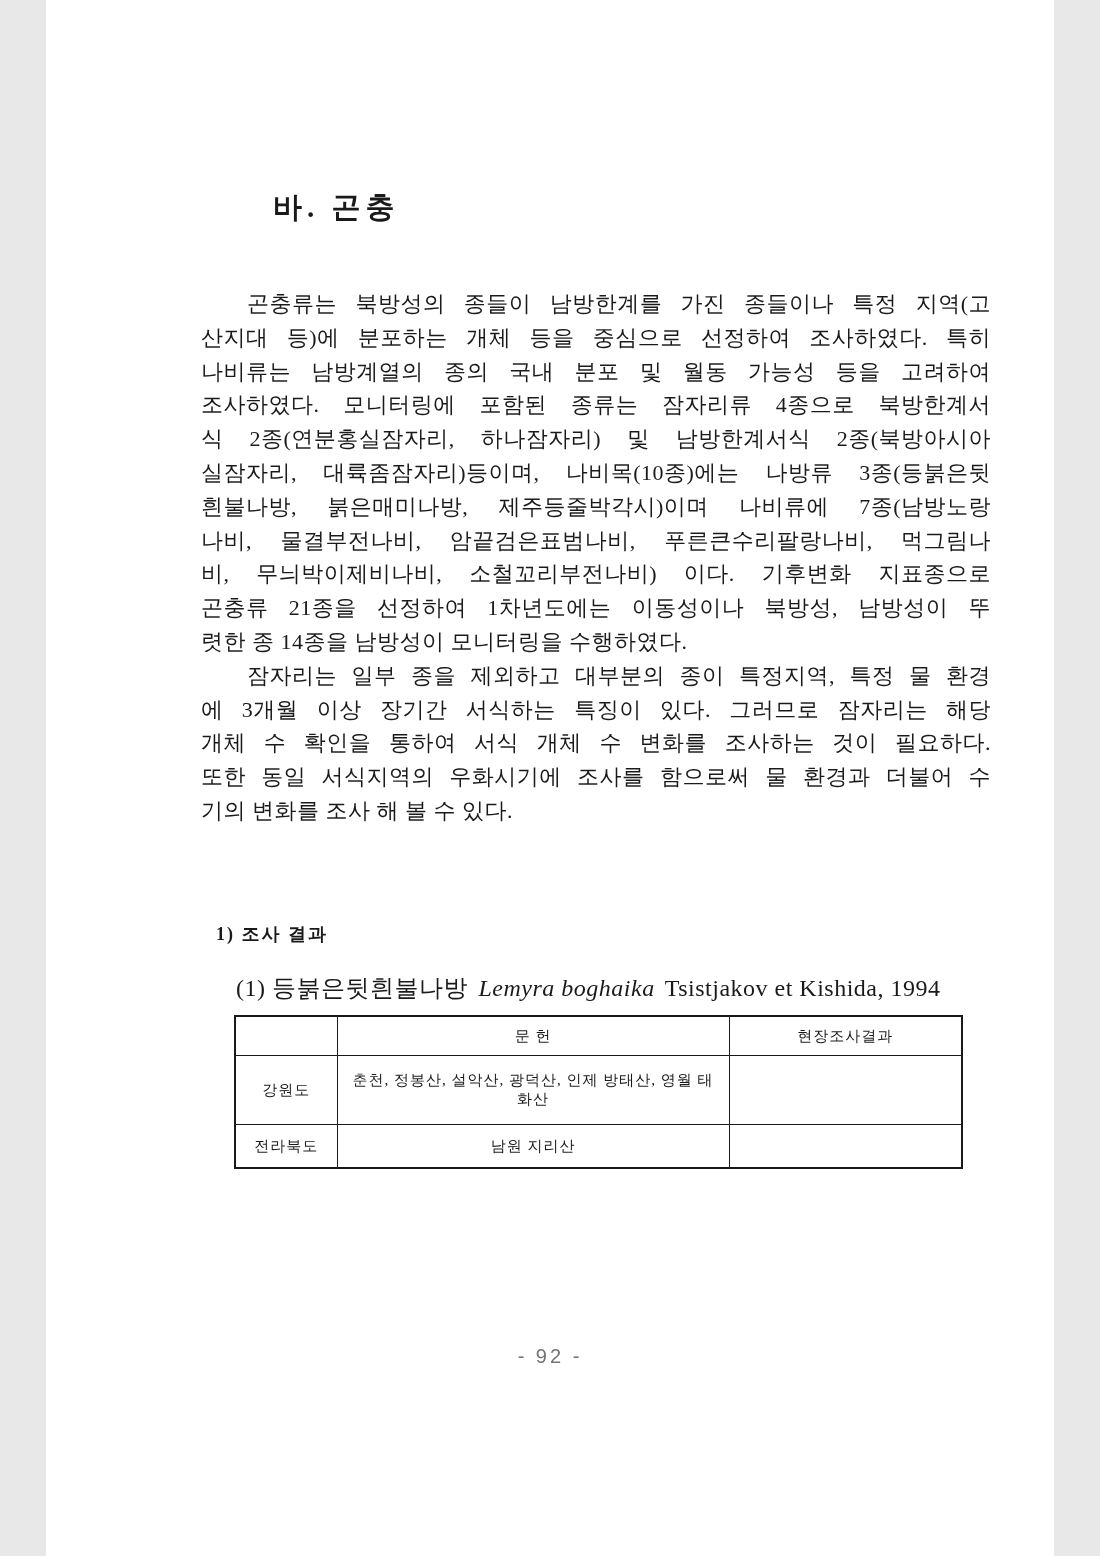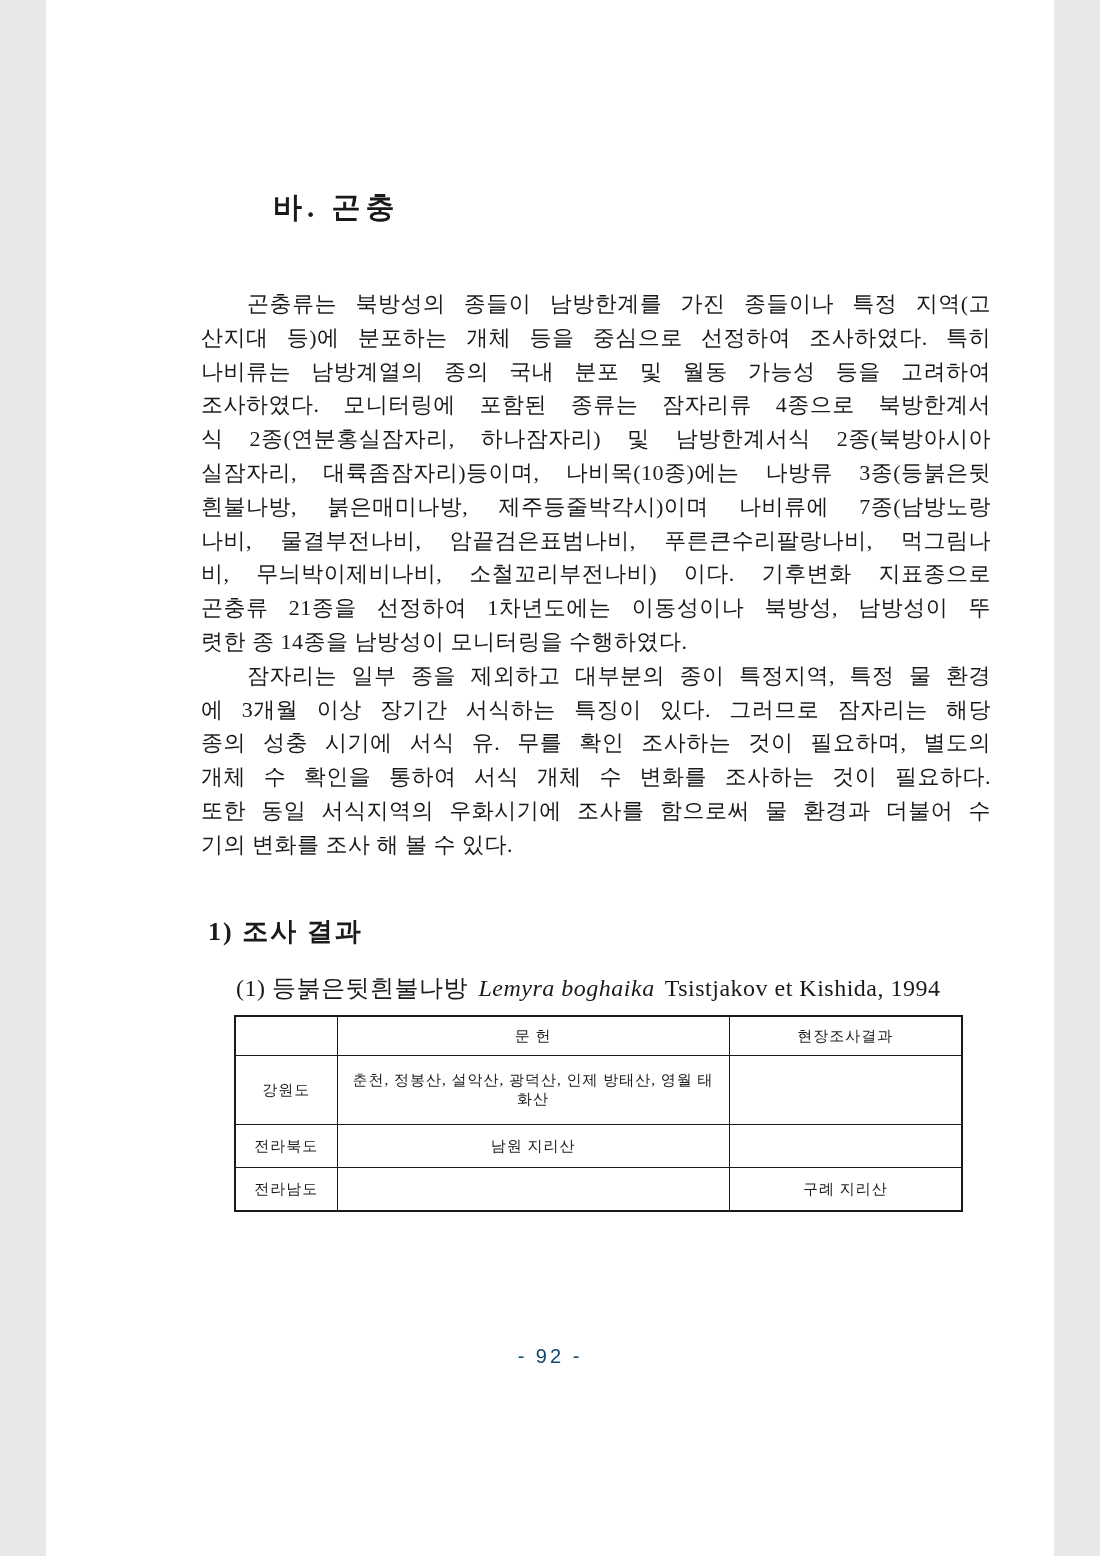--- a/index.html
+++ b/index.html
@@ -47,22 +47,22 @@
     text-align: left;
     text-align-last: left;
   }
   .ln.ind {
     text-indent: 46px;
   }
   .results-heading {
     position: absolute;
     left: 162px;
     top: 914px;
-    margin: 0;
-    font-size: 26px;
+    margin: 8px;
+    font-size: 18px;
     font-weight: bold;
     letter-spacing: 2px;
     white-space: nowrap;
   }
   .species-entry {
     position: absolute;
     left: 190px;
     top: 972px;
     font-size: 24px;
     letter-spacing: 0.5px;
@@ -95,21 +95,21 @@
   .survey-table { border: 2px solid #1a1a1a; }
   .page-number {
     position: absolute;
     left: 0;
     top: 1345px;
     width: 100%;
     text-align: center;
     font-family: "Liberation Sans", "DejaVu Sans", sans-serif;
     font-size: 20px;
     letter-spacing: 3px;
-    color: #0c4a6e;
+    color: #737373;
   }
 </style>
 </head>
 <body>
 
 <div class="page">
 
   <h1 class="chapter-heading">바. 곤충</h1>
 
   <div class="body-block">
@@ -120,21 +120,20 @@
     <div class="ln">식 2종(연분홍실잠자리, 하나잠자리) 및 남방한계서식 2종(북방아시아</div>
     <div class="ln">실잠자리, 대륙좀잠자리)등이며, 나비목(10종)에는 나방류 3종(등붉은뒷</div>
     <div class="ln">흰불나방, 붉은매미나방, 제주등줄박각시)이며 나비류에 7종(남방노랑</div>
     <div class="ln">나비, 물결부전나비, 암끝검은표범나비, 푸른큰수리팔랑나비, 먹그림나</div>
     <div class="ln">비, 무늬박이제비나비, 소철꼬리부전나비) 이다. 기후변화 지표종으로</div>
     <div class="ln">곤충류 21종을 선정하여 1차년도에는 이동성이나 북방성, 남방성이 뚜</div>
     <div class="ln end">렷한 종 14종을 남방성이 모니터링을 수행하였다.</div>
 
     <div class="ln ind">잠자리는 일부 종을 제외하고 대부분의 종이 특정지역, 특정 물 환경</div>
     <div class="ln">에 3개월 이상 장기간 서식하는 특징이 있다. 그러므로 잠자리는 해당</div>
-    <div class="ln">종의 성충 시기에 서식 유. 무를 확인 조사하는 것이 필요하며, 별도의</div>
     <div class="ln">개체 수 확인을 통하여 서식 개체 수 변화를 조사하는 것이 필요하다.</div>
     <div class="ln">또한 동일 서식지역의 우화시기에 조사를 함으로써 물 환경과 더불어 수</div>
     <div class="ln end">기의 변화를 조사 해 볼 수 있다.</div>
   </div>
 
   <h2 class="results-heading">1) 조사 결과</h2>
 
   <div class="species-entry">
     <span>(1) 등붉은뒷흰불나방</span>
     <span class="sci">Lemyra boghaika</span>
@@ -156,23 +155,18 @@
       <tr class="r-tall">
         <td>강원도</td>
         <td>춘천, 정봉산, 설악산, 광덕산, 인제 방태산, 영월 태화산</td>
         <td></td>
       </tr>
       <tr class="r-std">
         <td>전라북도</td>
         <td>남원 지리산</td>
         <td></td>
       </tr>
-      <tr class="r-std">
-        <td>전라남도</td>
-        <td></td>
-        <td>구례 지리산</td>
-      </tr>
     </tbody>
   </table>
 
   <div class="page-number">- 92 -</div>
 
 </div>
 
 </body></html>

